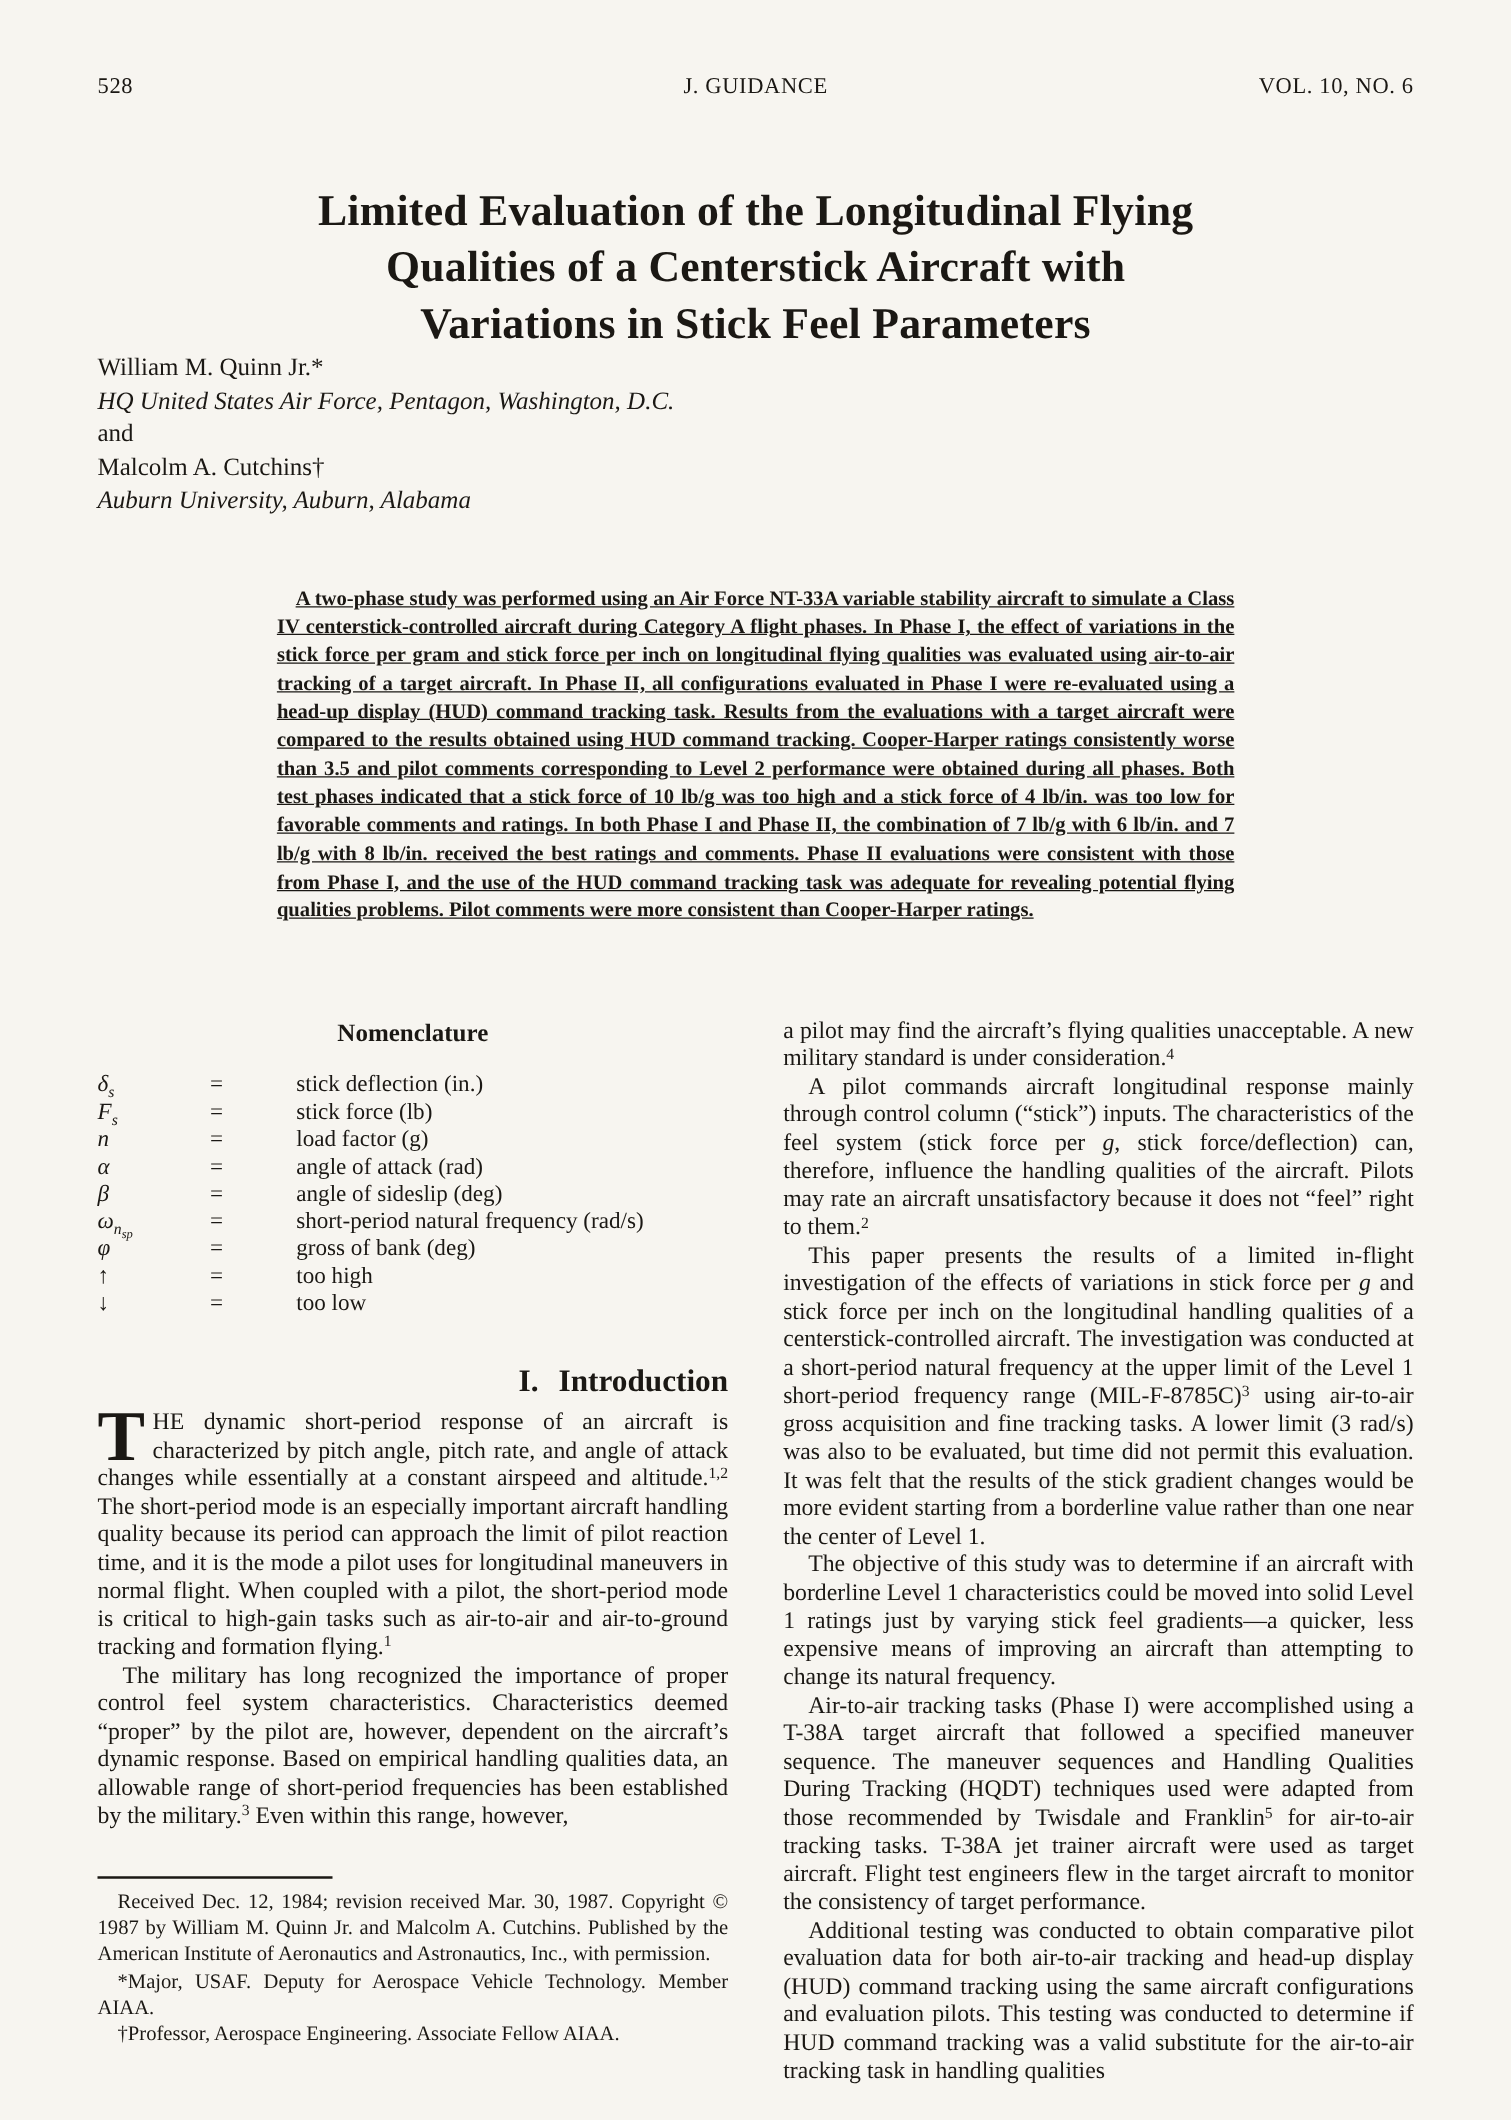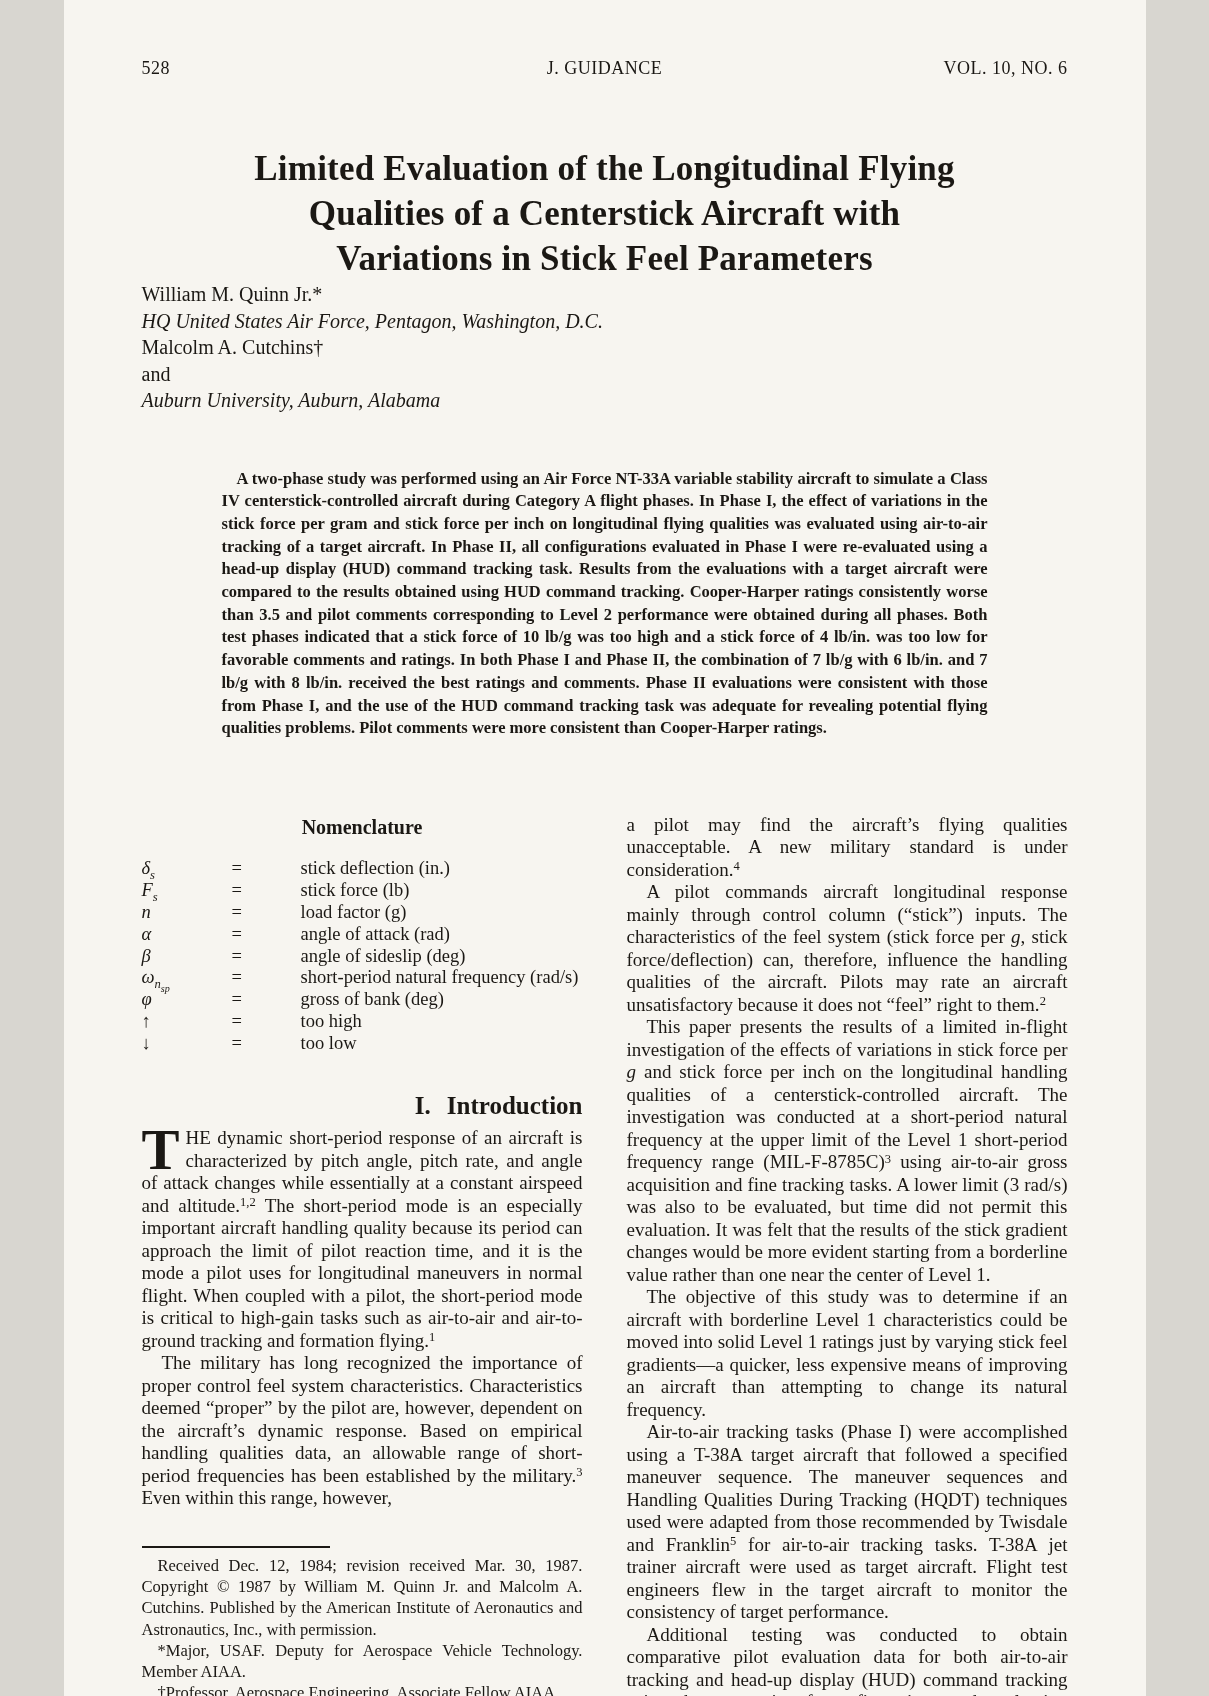--- a/index.html
+++ b/index.html
@@ -7,21 +7,21 @@
     --ink:#1b1814;
   }
   html,body{margin:0;padding:0;}
   body{
     background:#d8d6d0;
     font-family:"Liberation Serif", serif;
     color:var(--ink);
   }
   .page{
     position:relative;
-    width:1082px;
+    width:1209px;
     height:1696px;
     margin:0 auto;
     background:var(--bg);
     box-sizing:border-box;
     padding:58px 78px 12px 78px;
     overflow:hidden;
   }
   
   .running-header{
     position:relative;
@@ -51,20 +51,21 @@
 
   
   .abstract{
     margin:54px auto 0 auto;
     width:766px;
     font-weight:bold;
     font-size:16.5px;
     line-height:22.7px;
     text-align:justify;
     text-indent:15px;
+    text-decoration:underline;
   }
 
   
   .columns{
     display:flex;
     gap:44px;
     margin-top:74px;
   }
   .col{
     flex:1;
@@ -146,22 +147,22 @@
 
   <div class="article-title">
     <div>Limited Evaluation of the Longitudinal Flying</div>
     <div>Qualities of a Centerstick Aircraft with</div>
     <div>Variations in Stick Feel Parameters</div>
   </div>
 
   <div class="authors">
     <div>William M. Quinn Jr.*</div>
     <div class="affil">HQ United States Air Force, Pentagon, Washington, D.C.</div>
+    <div>and</div>
     <div>Malcolm A. Cutchins†</div>
-    <div>and</div>
     <div class="affil">Auburn University, Auburn, Alabama</div>
   </div>
 
   <p class="abstract">A two-phase study was performed using an Air Force NT-33A variable stability aircraft to simulate a Class IV centerstick-controlled aircraft during Category A flight phases. In Phase I, the effect of variations in the stick force per gram and stick force per inch on longitudinal flying qualities was evaluated using air-to-air tracking of a target aircraft. In Phase II, all configurations evaluated in Phase I were re-evaluated using a head-up display (HUD) command tracking task. Results from the evaluations with a target aircraft were compared to the results obtained using HUD command tracking. Cooper-Harper ratings consistently worse than 3.5 and pilot comments corresponding to Level 2 performance were obtained during all phases. Both test phases indicated that a stick force of 10 lb/g was too high and a stick force of 4 lb/in. was too low for favorable comments and ratings. In both Phase I and Phase II, the combination of 7 lb/g with 6 lb/in. and 7 lb/g with 8 lb/in. received the best ratings and comments. Phase II evaluations were consistent with those from Phase I, and the use of the HUD command tracking task was adequate for revealing potential flying qualities problems. Pilot comments were more consistent than Cooper-Harper ratings.</p>
 
   <div class="columns">
 
     <div class="col">
       <div class="nomen-heading">Nomenclature</div>
       <div class="nomen-table" id="nomen-list">

